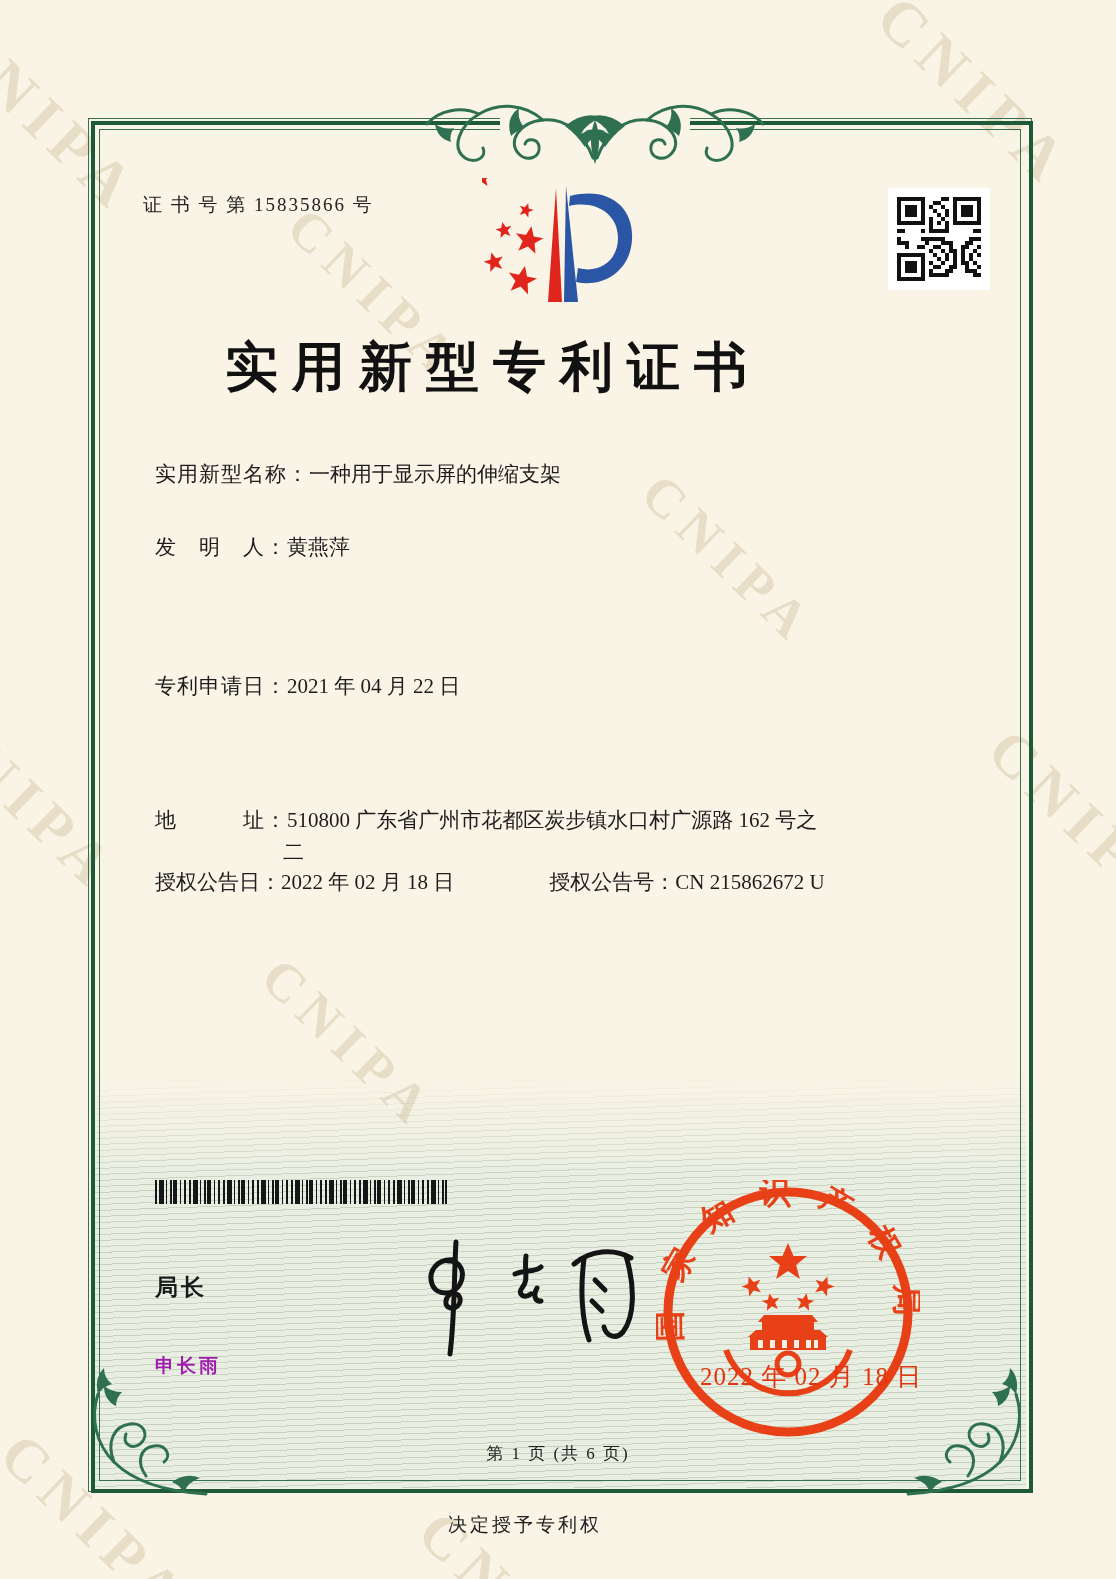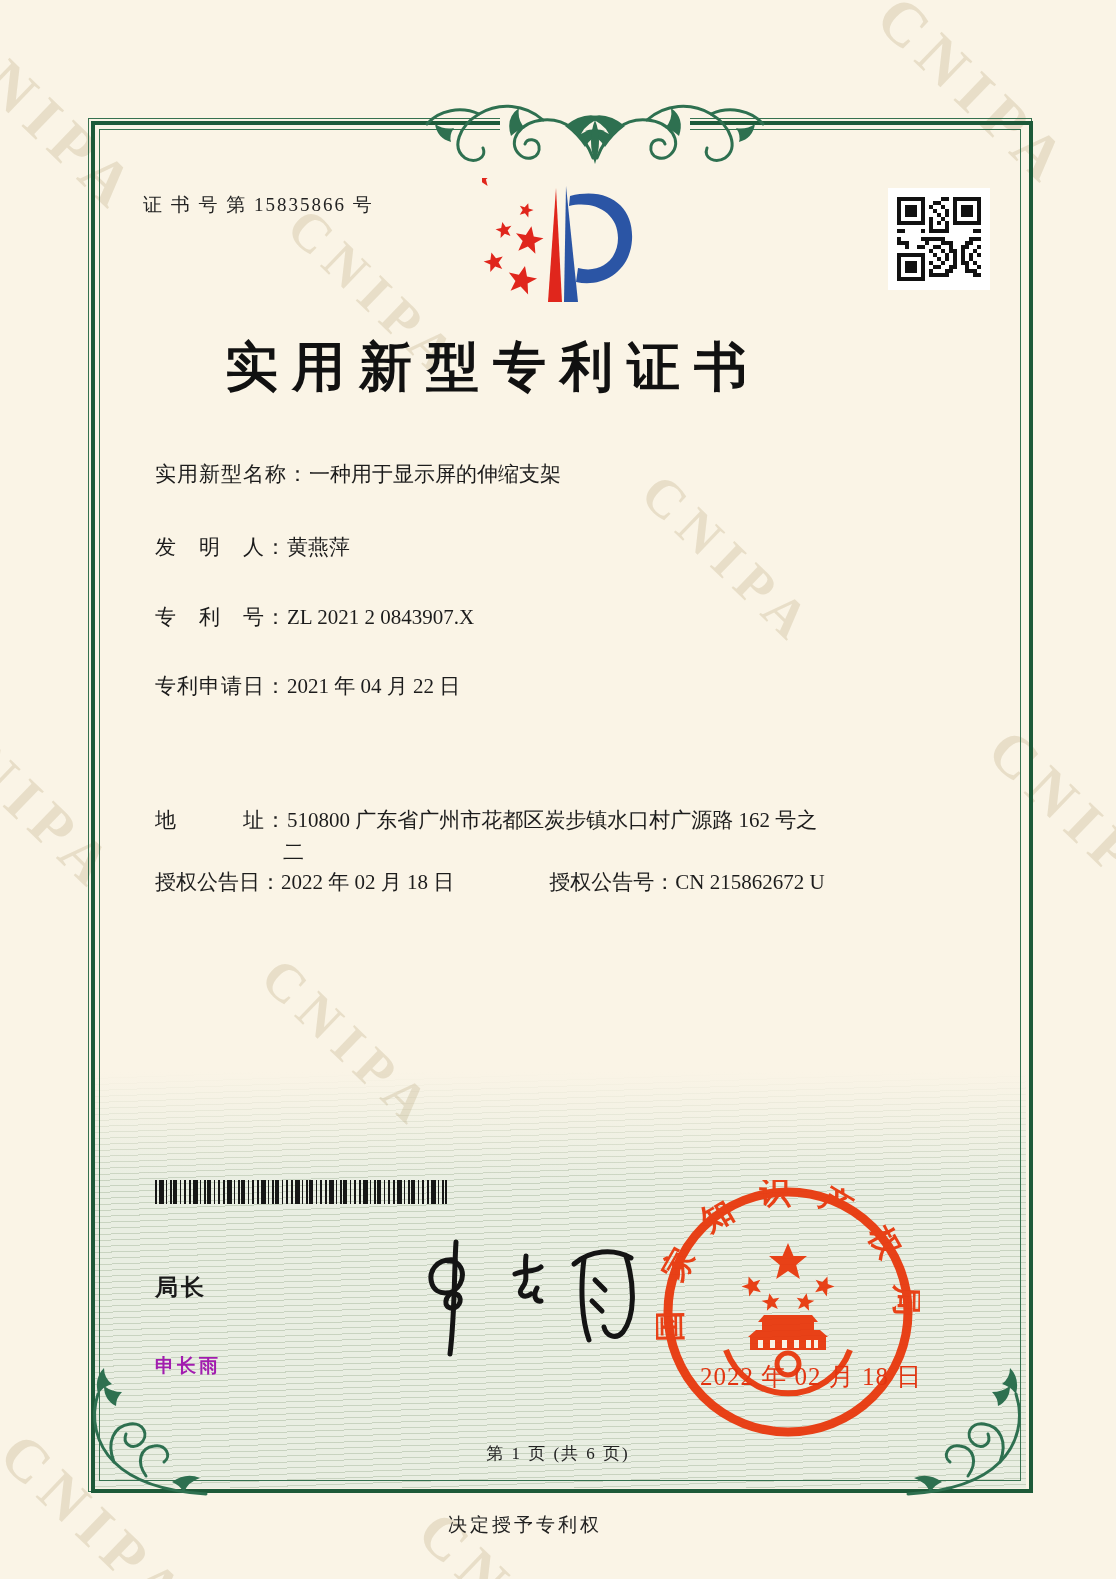--- a/index.html
+++ b/index.html
@@ -261,23 +261,20 @@
   </div>
 
   <div id="title">实用新型专利证书</div>
 
   <div class="frow" style="top:460px">
     <span class="lab">实用新型名称：</span><span>一种用于显示屏的伸缩支架</span>
   </div>
   <div class="frow" style="top:533px">
     <span class="lab">发　明　人：</span><span>黄燕萍</span>
   </div>
-  <div class="frow" style="top:603px">
-    <span class="lab">专　利　号：</span><span>ZL 2021 2 0843907.X</span>
-  </div>
   <div class="frow" style="top:672px">
     <span class="lab">专利申请日：</span><span>2021 年 04 月 22 日</span>
   </div>
   <div class="frow" style="top:806px">
     <span class="lab">地　　　址：</span><span>510800 广东省广州市花都区炭步镇水口村广源路 162 号之</span>
   </div>
   <div class="addr2" style="top:838px">二</div>
 
   <div id="grant-row">
     <span>授权公告日：</span><span>2022 年 02 月 18 日</span><span class="col2">授权公告号：</span><span>CN 215862672 U</span>

